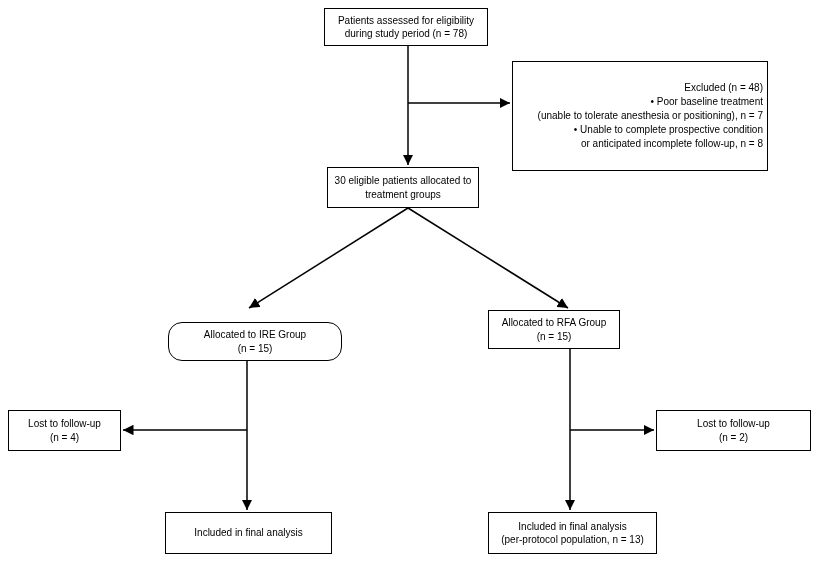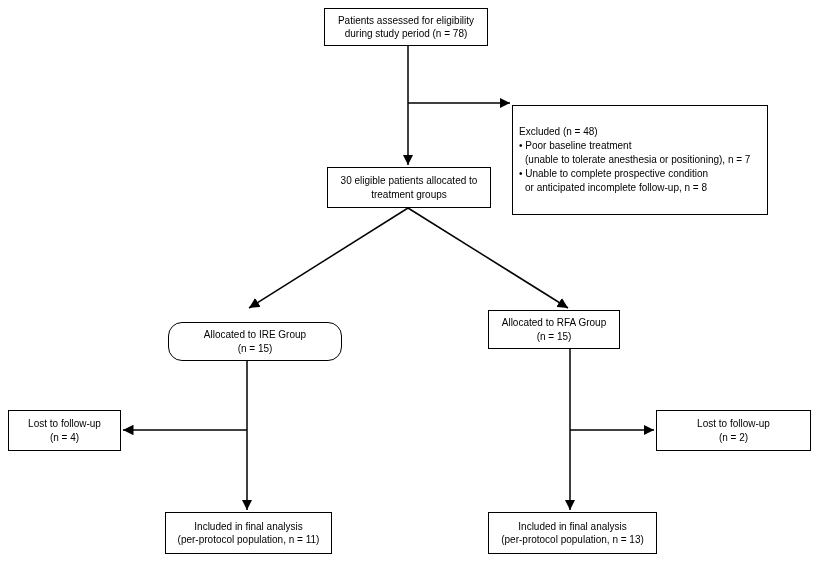--- a/index.html
+++ b/index.html
@@ -32,25 +32,24 @@
       flex-direction: column;
       justify-content: center;
     }
     .box.center {
       align-items: center;
       text-align: center;
     }
     .box.center .bl { white-space: nowrap; }
 
     .box.excluded {
-      align-items: flex-start;
+      align-items: flex-end;
       text-align: left;
       padding: 5px 4px 5px 6px;
       line-height: 14px;
-      margin-top: 44px;
     }
     .box.excluded .el { white-space: nowrap; }
     .box.excluded .el.cont { padding-left: 6px; }
   </style>
 </head>
 <body>
 
 <div class="canvas">
 
   <svg class="arrows" width="818" height="565" viewBox="0 0 818 565" xmlns="http://www.w3.org/2000/svg">
@@ -75,21 +74,21 @@
   </div>
 
   <div class="box excluded" style="left:512px; top:61px; width:256px; height:110px;">
     <div class="el">Excluded (n = 48)</div>
     <div class="el">• Poor baseline treatment</div>
     <div class="el cont">(unable to tolerate anesthesia or positioning), n = 7</div>
     <div class="el">• Unable to complete prospective condition</div>
     <div class="el cont">or anticipated incomplete follow-up, n = 8</div>
   </div>
 
-  <div class="box center" style="left:327px; top:167px; width:164px; height:41px;">
+  <div class="box center" style="left:327px; top:167px; width:152px; height:41px;">
     <div class="bl">30 eligible patients allocated to</div>
     <div class="bl">treatment groups</div>
   </div>
 
   <div class="box center" style="left:168px; top:322px; width:174px; height:39px;border-radius:14px;">
     <div class="bl">Allocated to IRE Group</div>
     <div class="bl">(n = 15)</div>
   </div>
 
   <div class="box center" style="left:488px; top:310px; width:132px; height:39px;">
@@ -102,21 +101,20 @@
     <div class="bl">(n = 4)</div>
   </div>
 
   <div class="box center" style="left:656px; top:410px; width:155px; height:41px;">
     <div class="bl">Lost to follow-up</div>
     <div class="bl">(n = 2)</div>
   </div>
 
   <div class="box center" style="left:165px; top:512px; width:167px; height:42px;">
     <div class="bl">Included in final analysis</div>
-    <div class="bl">(per-protocol population, n = 11)</div>
   </div>
 
   <div class="box center" style="left:488px; top:512px; width:169px; height:42px;">
     <div class="bl">Included in final analysis</div>
     <div class="bl">(per-protocol population, n = 13)</div>
   </div>
 
 </div>
 
 </body></html>

